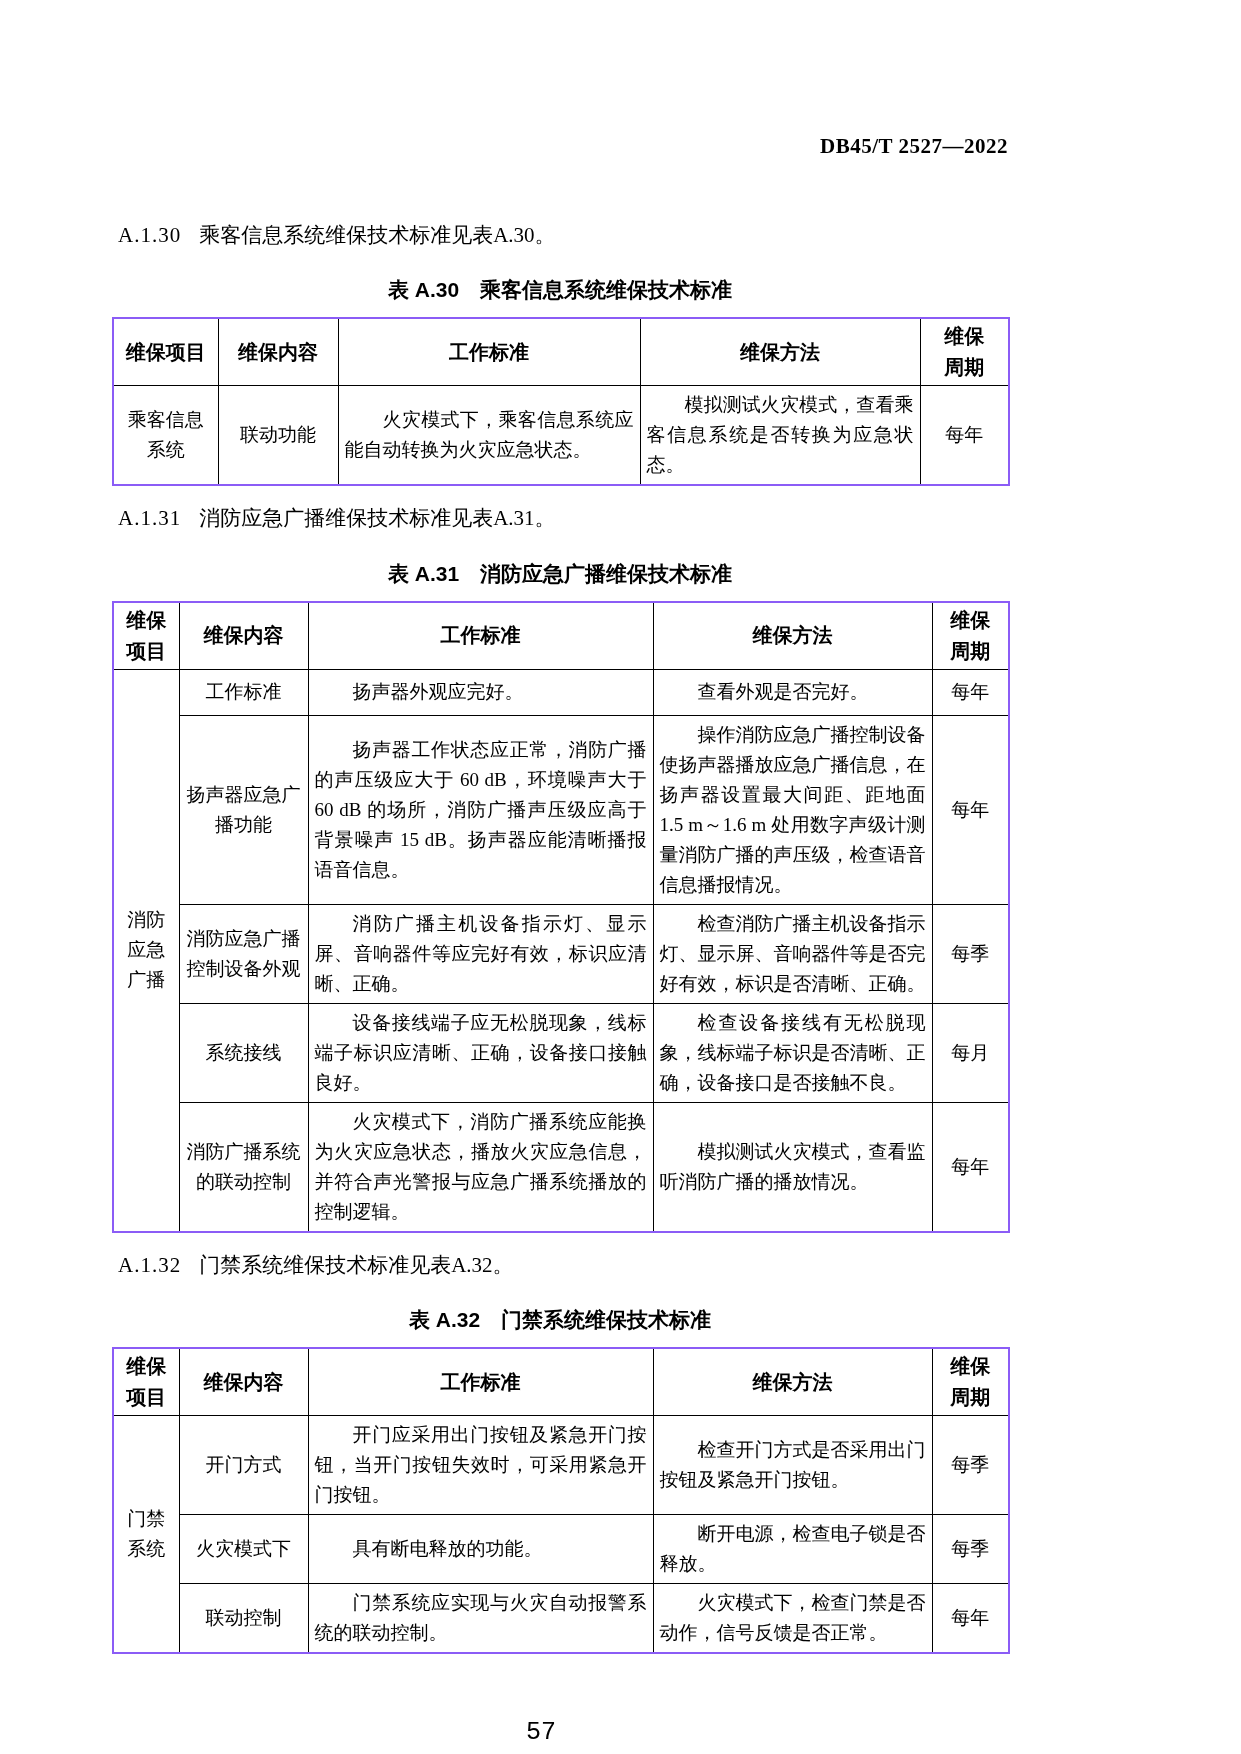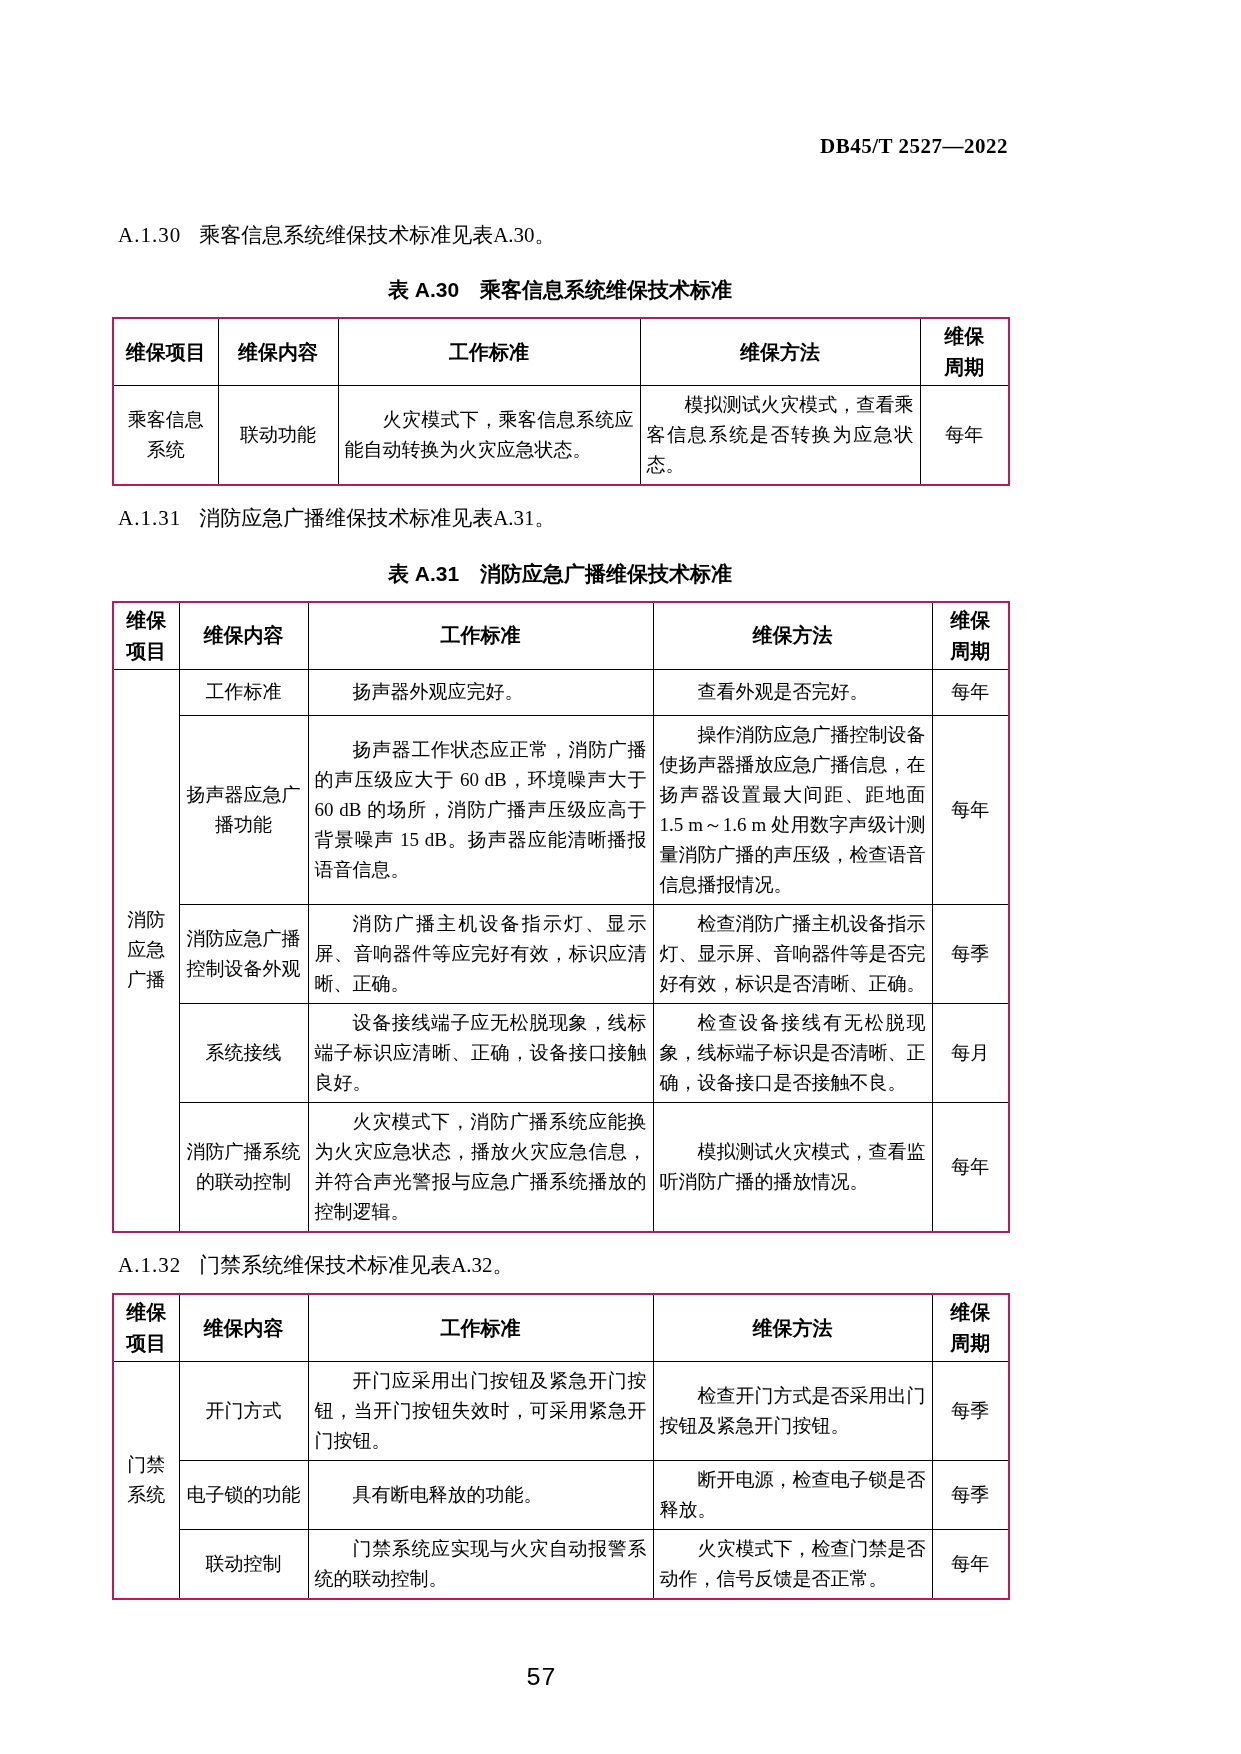--- a/index.html
+++ b/index.html
@@ -35,21 +35,21 @@
     text-align: center;
     font-size: 21px;
     font-weight: 700;
     font-family: "Liberation Sans", "DejaVu Sans", sans-serif;
   }
   table.std {
     margin-top: 13px;
     width: 896px;
     border-collapse: collapse;
     table-layout: fixed;
-    border: 2px solid #be185d;
+    border: 2px solid #8b5cf6;
   }
   table.std th, table.std td { border: 1px solid #000; }
   table.std th {
     font-family: "Liberation Sans", "DejaVu Sans", sans-serif;
     font-weight: 700;
     font-size: 20px;
     text-align: center;
     vertical-align: middle;
     white-space: pre-line;
     line-height: 1.55;
@@ -178,20 +178,21 @@
         <td class="c">消防广播系统的联动控制</td>
         <td class="j">火灾模式下，消防广播系统应能换为火灾应急状态，播放火灾应急信息，并符合声光警报与应急广播系统播放的控制逻辑。</td>
         <td class="j">模拟测试火灾模式，查看监听消防广播的播放情况。</td>
         <td class="c">每年</td>
       </tr>
     </tbody>
   </table>
 
   <p class="section-heading"><span class="sec-num">A.1.32</span><span class="sec-text">门禁系统维保技术标准见表A.32。</span></p>
 
+  <p class="table-caption">表 A.32　门禁系统维保技术标准</p>
 
   <table class="std t32">
     <colgroup>
       <col style="width:66px">
         <col style="width:129px">
         <col style="width:345px">
         <col style="width:279px">
         <col style="width:77px">
     </colgroup>
     <thead>
@@ -208,21 +209,21 @@
     <tbody>
       <tr class="r1">
         <td class="c" rowspan="3">门禁
 系统</td>
         <td class="c">开门方式</td>
         <td class="j">开门应采用出门按钮及紧急开门按钮，当开门按钮失效时，可采用紧急开门按钮。</td>
         <td class="j">检查开门方式是否采用出门按钮及紧急开门按钮。</td>
         <td class="c">每季</td>
       </tr>
       <tr class="r2">
-        <td class="c">电子锁的功能</td>
+        <td class="c">火灾模式下</td>
         <td class="j">具有断电释放的功能。</td>
         <td class="j">断开电源，检查电子锁是否释放。</td>
         <td class="c">每季</td>
       </tr>
       <tr class="r3">
         <td class="c">联动控制</td>
         <td class="j">门禁系统应实现与火灾自动报警系统的联动控制。</td>
         <td class="j">火灾模式下，检查门禁是否动作，信号反馈是否正常。</td>
         <td class="c">每年</td>
       </tr>

